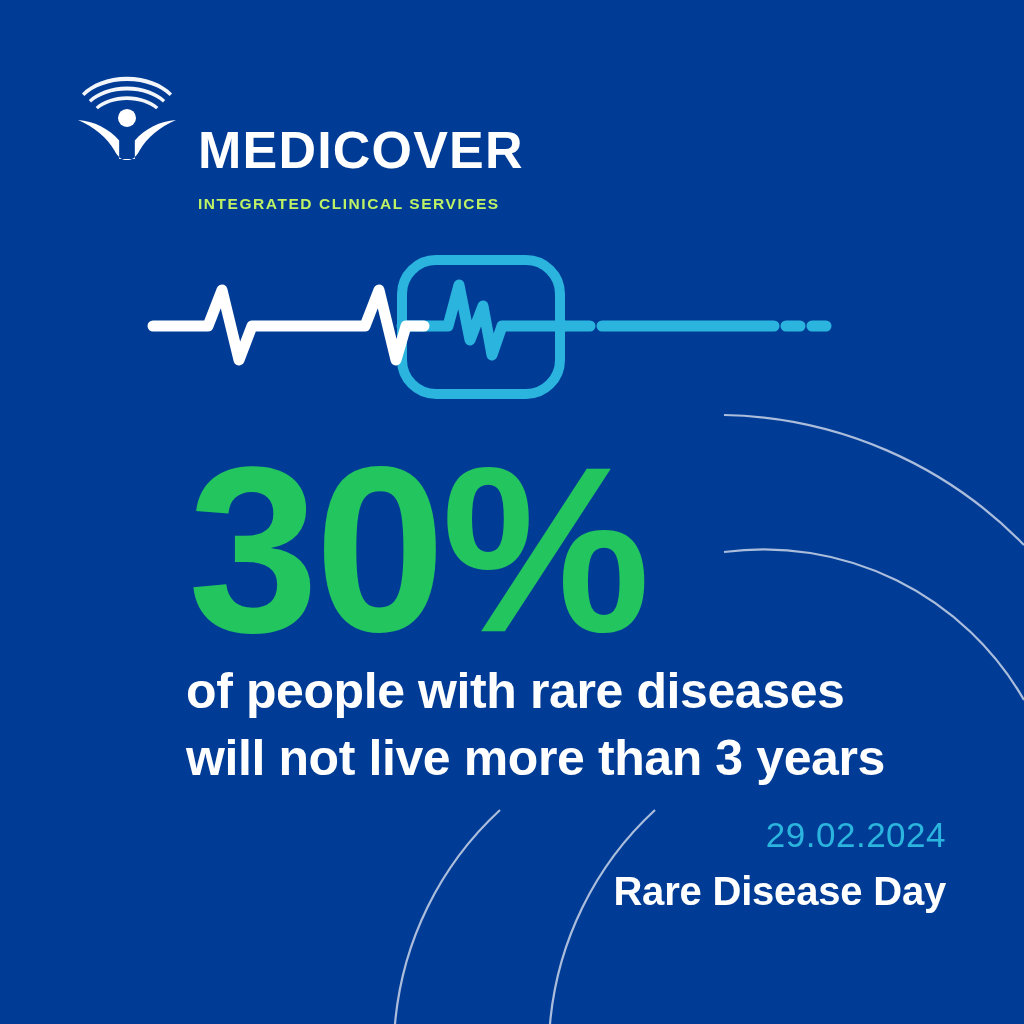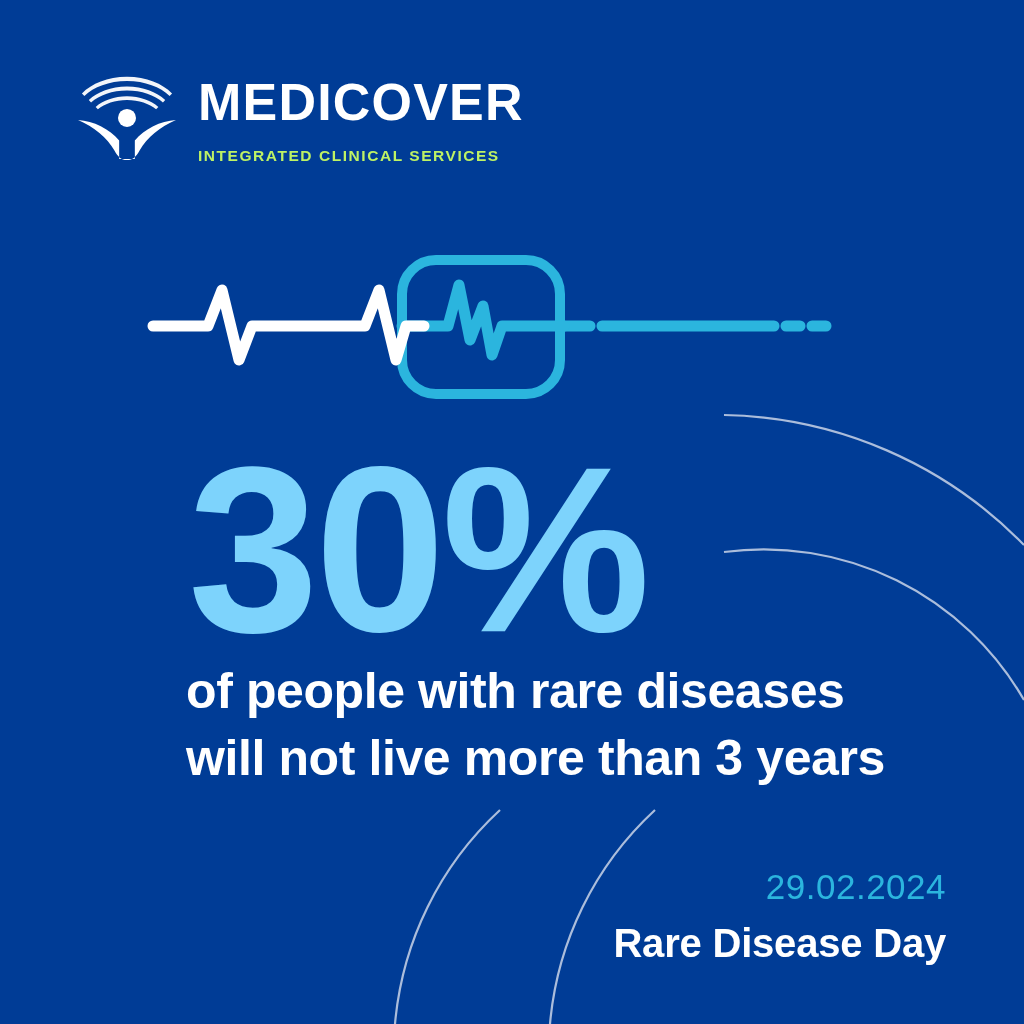--- a/index.html
+++ b/index.html
@@ -45,20 +45,21 @@
     padding-top: 12px;
   }
   .logo-wordmark {
     color: #ffffff;
     font-size: 52px;
     font-weight: bold;
     letter-spacing: 1.2px;
     line-height: 1;
     white-space: nowrap;
     font-family: "Liberation Sans", sans-serif;
+    margin-top: 48px;
   }
   .logo-tagline {
     color: #bef264;
     font-size: 15.5px;
     font-weight: bold;
     letter-spacing: 1.55px;
     margin-top: 19px;
     white-space: nowrap;
     font-family: "Liberation Sans", sans-serif;
   }
@@ -70,21 +71,21 @@
     top: 240px;
     width: 710px;
     height: 175px;
   }
 
   
   .stat-number {
     position: absolute;
     left: 188px;
     top: 432px;
-    color: #7dd3fc;
+    color: #22c55e;
     font-size: 235px;
     font-weight: bold;
     letter-spacing: -4px;
     line-height: 1;
     font-family: "Liberation Sans", sans-serif;
   }
 
   
   .stat-copy {
     position: absolute;
@@ -96,21 +97,21 @@
     line-height: 1.33;
     letter-spacing: -0.4px;
     font-family: "Liberation Sans", sans-serif;
   }
   .stat-copy .line { display: block; white-space: nowrap; }
 
   
   .footer {
     position: absolute;
     right: 78px;
-    top: 868px;
+    top: 816px;
     text-align: right;
   }
   .footer-date {
     color: #2bb5de;
     font-size: 35px;
     font-weight: normal;
     letter-spacing: 0.5px;
     line-height: 1.1;
     font-family: "Liberation Sans", sans-serif;
   }

